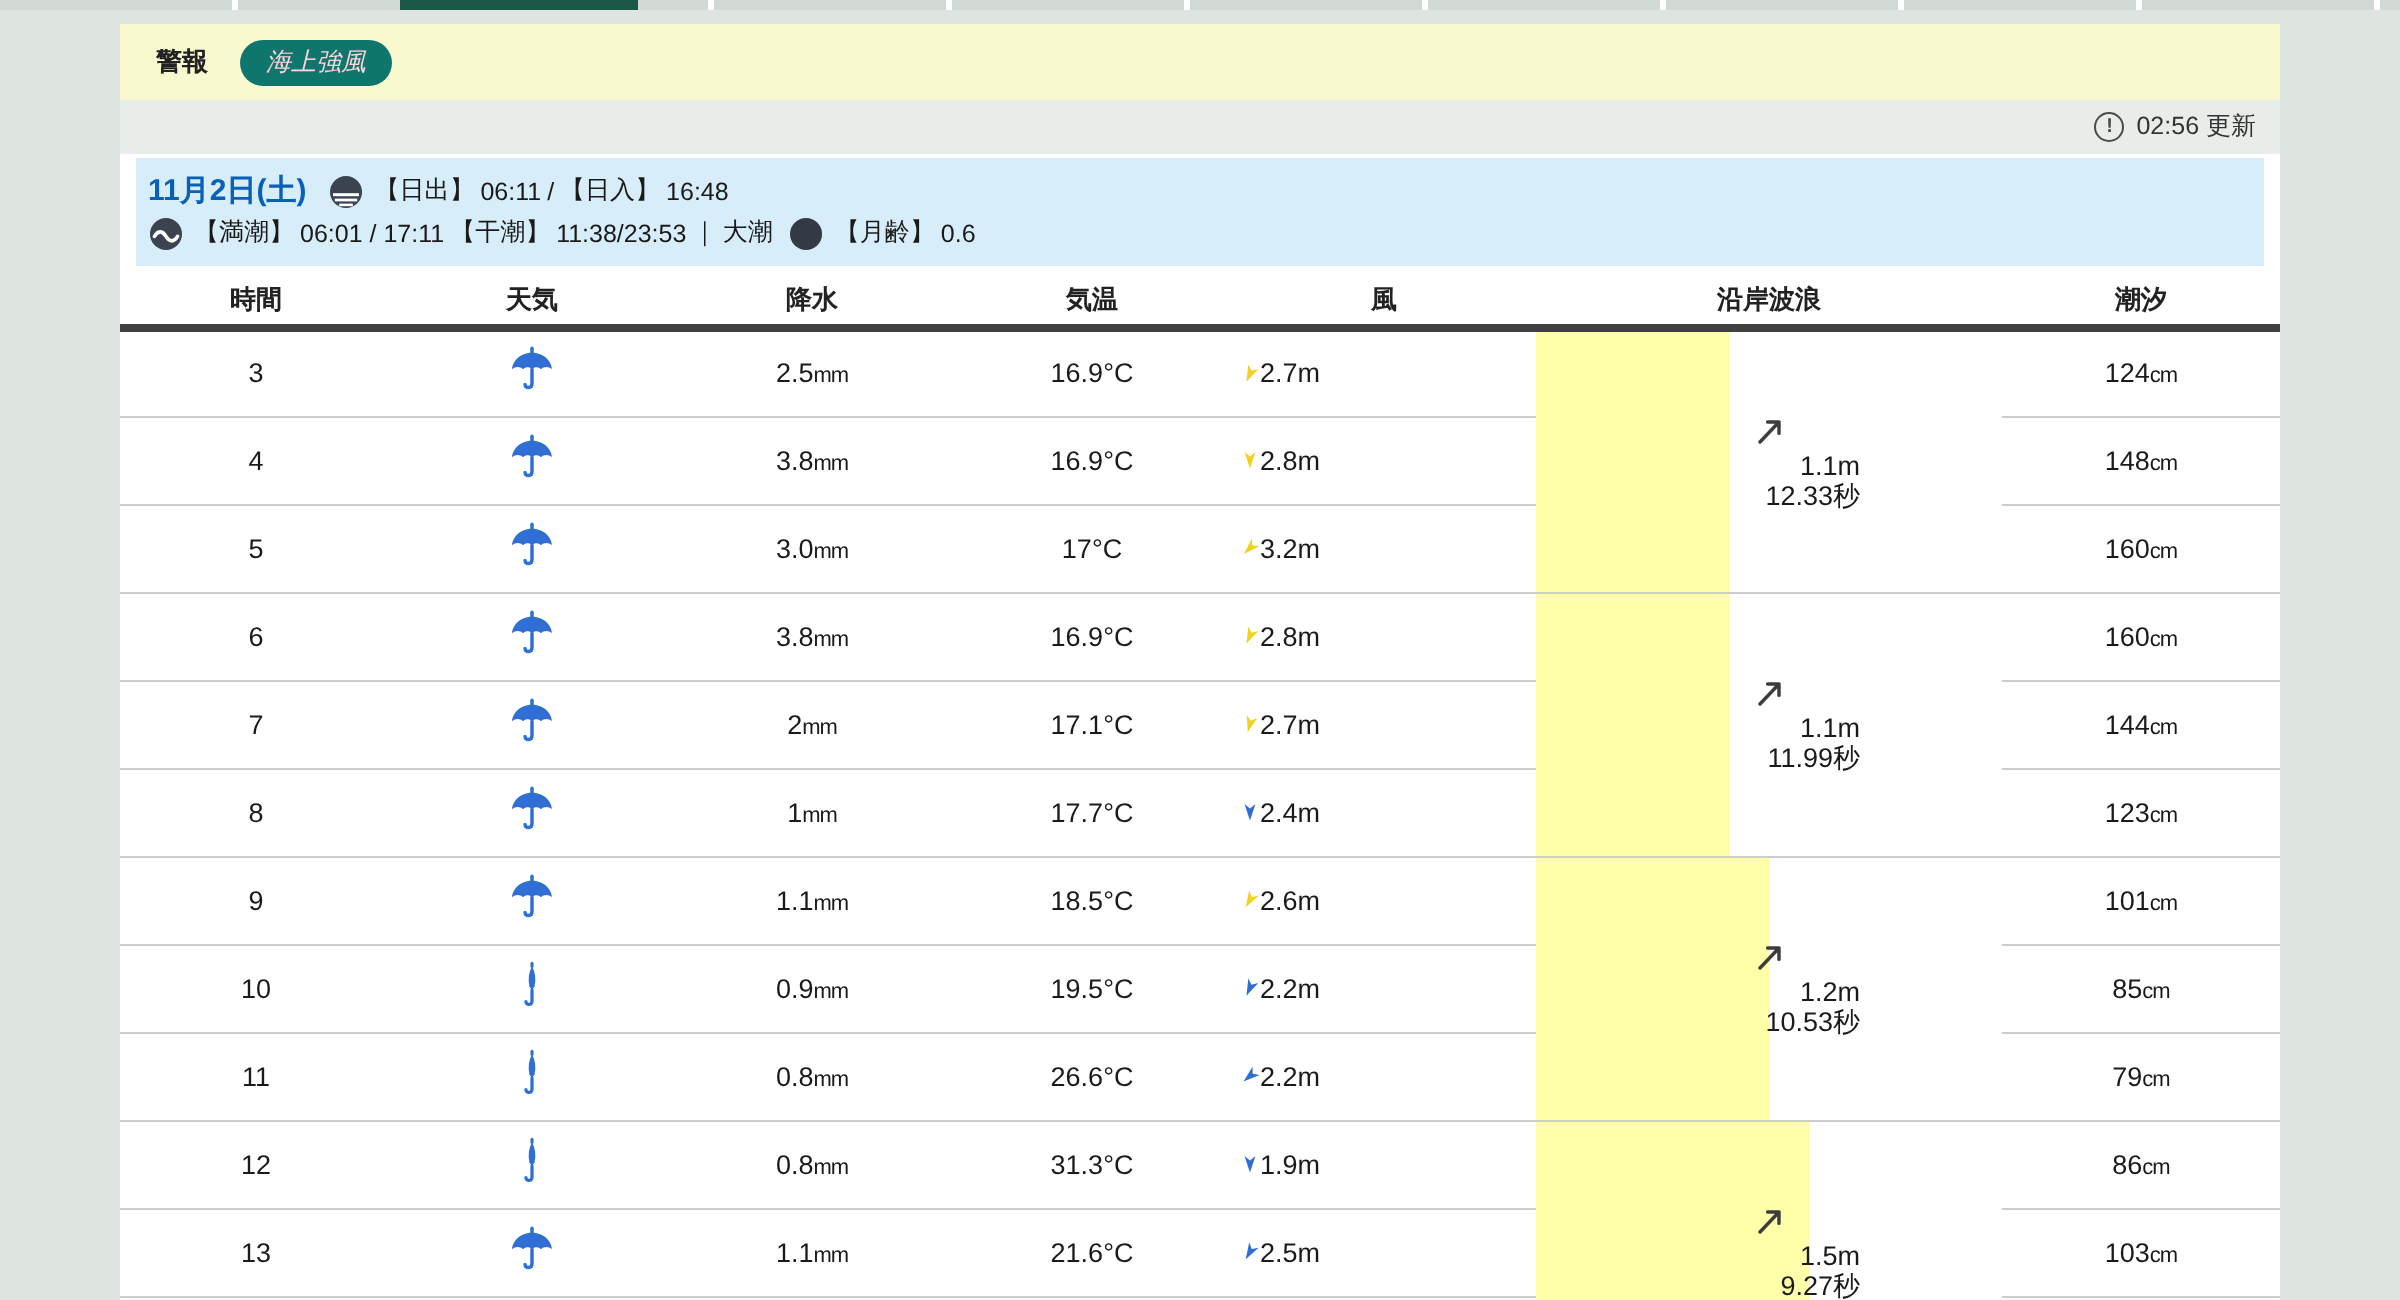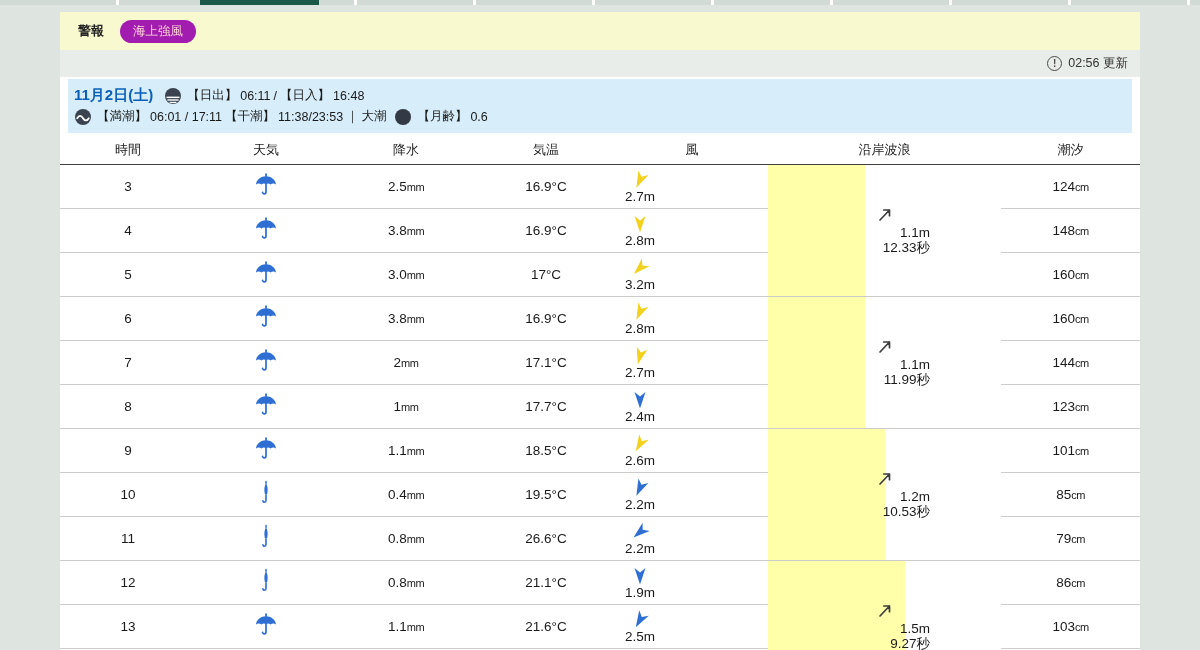--- a/index.html
+++ b/index.html
@@ -10,41 +10,41 @@
   .tabstrip { position:absolute; left:0; top:0; width:1200px; height:5px;
     background:repeating-linear-gradient(90deg,#d2dad6 0 116px,#ffffff 116px 119px); }
   .tab-active { position:absolute; left:200px; top:0; width:119px; height:5px; background:#1b5847; }
 
   
   .panel { position:absolute; left:60px; top:12px; width:1080px; height:638px; background:#ffffff; overflow:hidden; }
 
   
   .warnbar { height:38px; background:#f9f9d0; display:flex; align-items:center; padding:0 18px;text-align:right; }
   .warn-label { font-size:13px; font-weight:bold; color:#222; margin-right:16px; }
-  .warn-badge { background:#a21caf; color:#ffd3da; font-size:12.5px; padding:3px 13px; border-radius:12px; cursor:pointer; }
+  .warn-badge { background:#0f766e; color:#ffd3da; font-size:12.5px; padding:3px 13px; border-radius:12px; cursor:pointer;font-style:italic; }
 
   
   .updaterow { height:27px; background:#e9ede9; display:flex; align-items:center; justify-content:flex-end; padding-right:12px; font-size:12.5px; color:#333; }
   .info-icon { display:inline-flex; align-items:center; justify-content:center; width:15px; height:15px;
     border:1.5px solid #4a4a4a; border-radius:50%; font-size:10px; font-weight:bold; color:#4a4a4a; margin-right:6px; }
 
   
   .dateband { margin:2px 8px 0 8px; height:54px; background:#d7edf9; padding:6px 0 0 6px; font-size:12.5px; }
   .dateband .line { display:flex; align-items:center; height:21px; }
   .date-title { color:#0a60b8; font-weight:bold; font-size:15px; margin-right:6px; }
   .hicon { margin:0 5px; flex:0 0 auto; }
   .tok { margin-right:3px; }
 
   
   table.forecast { border-collapse:collapse; table-layout:fixed; width:1080px; margin-top:4px; }
-  .forecast th { height:27px; font-size:13px; font-weight:normal; color:#222; border-bottom:1px solid #404040; }
+  .forecast th { height:27px; font-size:13px; font-weight:bold; color:#222; border-bottom:4px solid #404040; }
   .forecast td { height:44px; border-bottom:1px solid #cccccc; font-size:13.5px; text-align:center; vertical-align:middle; }
   .unit { font-size:11px; letter-spacing:-0.5px; }
   .c-wind { text-align:left; }
-  .windbox { width:40px; margin-left:4px; display:flex; flex-direction:column; align-items:center; }
+  .windbox { width:40px; margin-left:4px; display:flex; flex-direction:row; align-items:center; }
   .windbox .wind-arrow { display:block; }
   .windbox .spd { line-height:13px; }
   .wave-cell { position:relative; padding:0; }
   .wave-bar { position:absolute; left:0; top:0; bottom:0; background:#ffffaa; }
   .wave-label { position:absolute; left:72px; width:90px; top:50%; transform:translateY(-50%); text-align:right; line-height:15px; }
   .wave-label svg { display:block; margin:0 auto 1px auto; }
 </style>
 </head>
 <body>
 
@@ -314,21 +314,21 @@
         <tr>
     <td class="c-time">10</td>
     <td class="c-weather">
       
       <svg class="w-closed" width="26" height="26" viewBox="0 0 24 24">
         <path d="M12 1.5 V3" stroke="#2f6fd4" stroke-width="1.4" stroke-linecap="round"></path>
         <path d="M12 2.8 C10.5 5.8 10.1 8.8 10.8 12.2 L12 13.8 L13.2 12.2 C13.9 8.8 13.5 5.8 12 2.8 Z" fill="#2f6fd4"></path>
         <path d="M12 13.8 V19 C12 21 9.2 21 9.2 19.2" stroke="#2f6fd4" stroke-width="1.5" fill="none" stroke-linecap="round"></path>
       </svg>
     </td>
-    <td class="c-precip"><span class="val">0.4</span><span class="unit">mm</span></td>
+    <td class="c-precip"><span class="val">0.9</span><span class="unit">mm</span></td>
     <td class="c-temp"><span class="val">19.5</span><span>°C</span></td>
     <td class="c-wind">
       <div class="windbox">
         <svg class="wind-arrow" width="20" height="20" viewBox="0 0 20 20" style="transform: rotate(205deg);">
           <path d="M10 1.5 L15.5 18 L10 13.5 L4.5 18 Z" fill="#2f6fd4"></path>
         </svg>
         <span class="spd"><span class="val">2.2</span><span>m</span></span>
       </div>
     </td>
     <td class="c-tide"><span class="val">85</span><span class="unit">cm</span></td>
@@ -359,21 +359,21 @@
     <td class="c-time">12</td>
     <td class="c-weather">
       
       <svg class="w-closed" width="26" height="26" viewBox="0 0 24 24">
         <path d="M12 1.5 V3" stroke="#2f6fd4" stroke-width="1.4" stroke-linecap="round"></path>
         <path d="M12 2.8 C10.5 5.8 10.1 8.8 10.8 12.2 L12 13.8 L13.2 12.2 C13.9 8.8 13.5 5.8 12 2.8 Z" fill="#2f6fd4"></path>
         <path d="M12 13.8 V19 C12 21 9.2 21 9.2 19.2" stroke="#2f6fd4" stroke-width="1.5" fill="none" stroke-linecap="round"></path>
       </svg>
     </td>
     <td class="c-precip"><span class="val">0.8</span><span class="unit">mm</span></td>
-    <td class="c-temp"><span class="val">21.1</span><span>°C</span></td>
+    <td class="c-temp"><span class="val">31.3</span><span>°C</span></td>
     <td class="c-wind">
       <div class="windbox">
         <svg class="wind-arrow" width="20" height="20" viewBox="0 0 20 20" style="transform: rotate(180deg);">
           <path d="M10 1.5 L15.5 18 L10 13.5 L4.5 18 Z" fill="#2f6fd4"></path>
         </svg>
         <span class="spd"><span class="val">1.9</span><span>m</span></span>
       </div>
     </td>
     <td class="wave-cell" rowspan="3">
     <div class="wave-bar" style="width: 137px;"></div>

